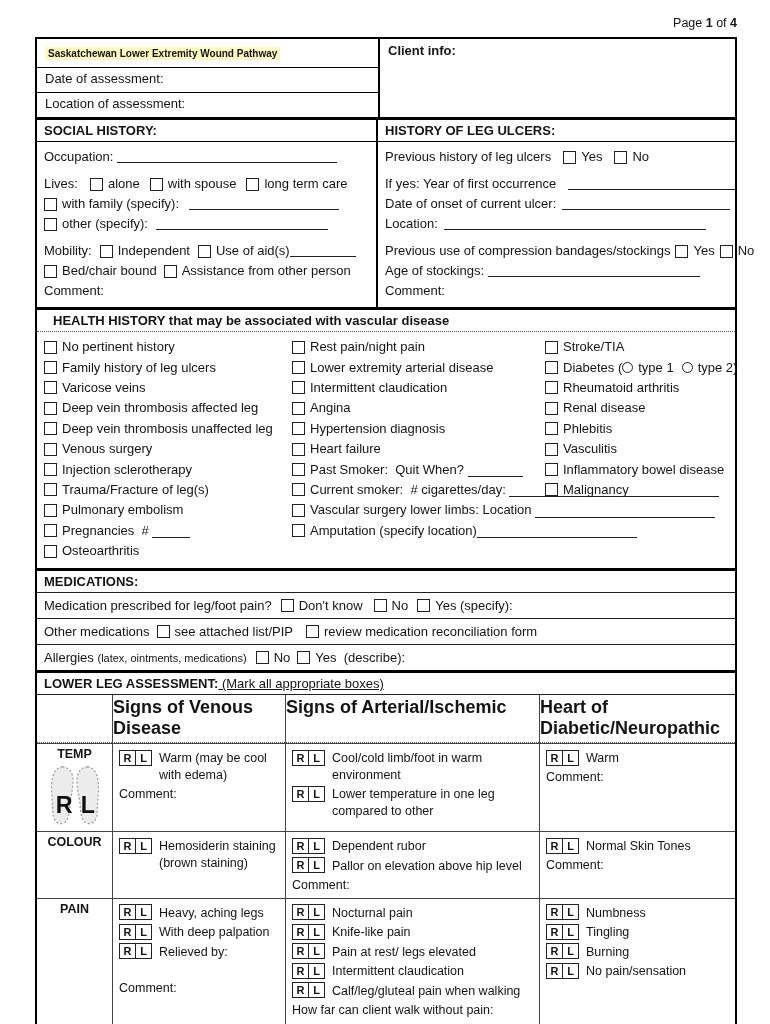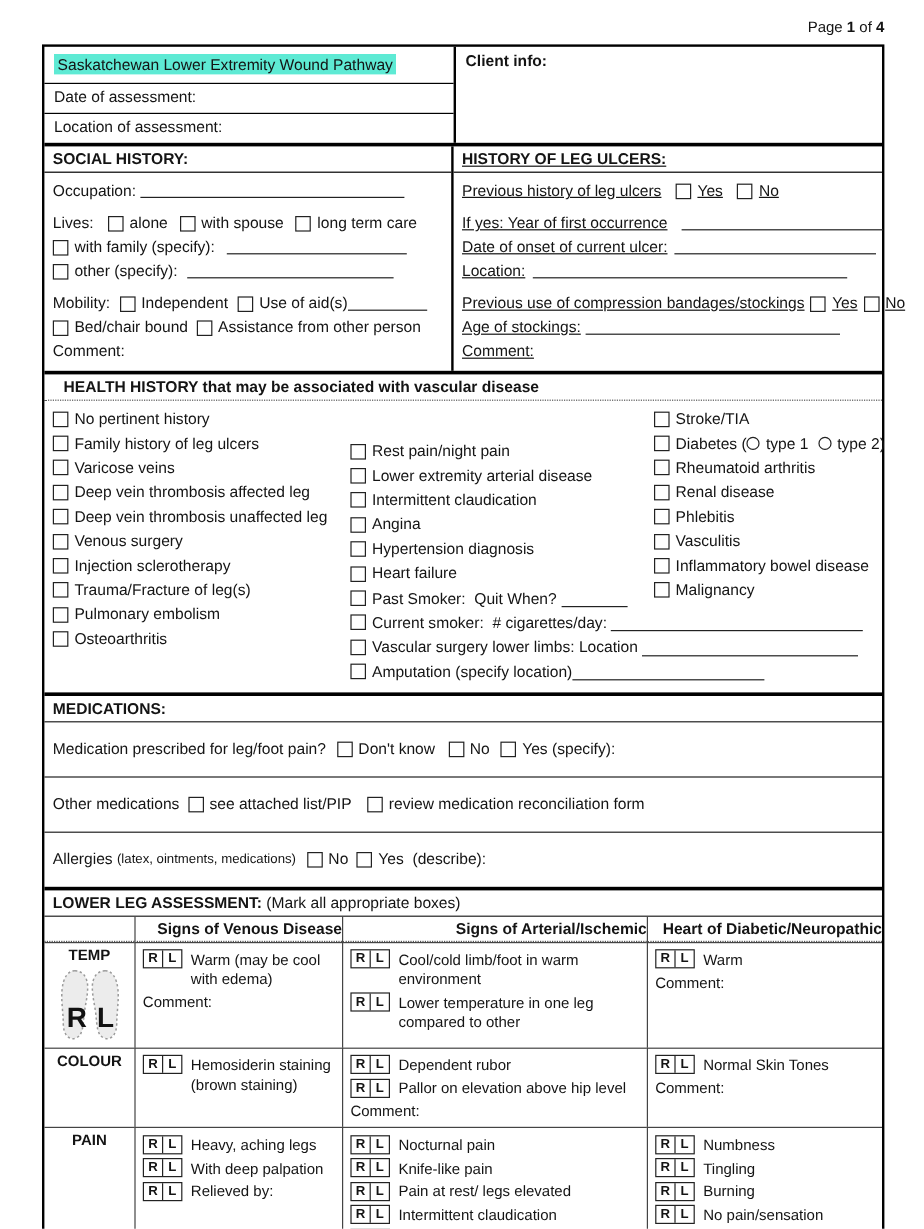--- a/index.html
+++ b/index.html
@@ -5,29 +5,29 @@
   html,body{margin:0;padding:0;background:#fff;}
   body{width:770px;height:1024px;font-family:"Liberation Sans",sans-serif;color:#141414;font-size:13px;overflow:hidden;}
   .sheet{padding:10px 33px 0 35px;box-sizing:border-box;}
   .pageno{text-align:right;font-size:12.5px;margin:6px 0 7px;}
   .pageno b{font-weight:bold;}
   .outer{border:2px solid #000;}
   
   .hdr{display:flex;}
   .hdr-left{width:341px;border-right:2px solid #000;flex:none;}
   .titlebox{padding:6px 8px 7px;border-bottom:1px solid #000;}
-  .pathway{font-weight:normal;font-size:13px;background:#5eead4;display:inline-block;padding:1px 3px;}
+  .pathway{font-weight:bold;font-size:10px;background:#fef9c3;display:inline-block;padding:1px 3px;}
   .formtitle{font-weight:bold;font-size:17px;margin-top:7px;letter-spacing:.2px;}
   .hrow{padding:3px 8px;border-bottom:1px solid #000;height:18px;}
   .hrow:last-child{border-bottom:none;}
   .hdr-right{flex:1;padding:4px 8px;font-weight:bold;}
   
   .sect{border-top:3px solid #000;}
   .sect-title{font-weight:bold;padding:3px 7px;border-bottom:1px solid #000;}
-  .sect-title .note{font-weight:normal;}
+  .sect-title .note{font-weight:normal;text-decoration:underline;}
   .content{padding:4px 7px 7px;}
   
   .line{display:flex;align-items:center;line-height:18px;margin-top:2px;min-height:17px;}
   .line.mt{margin-top:9px;}
   .line.gap{min-height:19px;}
   .t{white-space:pre;}
   .sm{white-space:pre;font-size:11px;}
   .ult{white-space:pre;}
   .blank{display:inline-block;border-bottom:1.3px solid #222;height:13px;flex:none;align-self:flex-end;margin:0 0 3px 0;}
   .w{display:inline-block;flex:none;height:1px;}
@@ -36,36 +36,36 @@
   .clb{white-space:pre;margin-left:5px;}
   .rdo{width:9px;height:9px;border:1.4px solid #222;border-radius:50%;flex:none;background:#fff;}
   .rlwrap{display:flex;align-items:flex-start;flex:0 1 auto;min-width:0;}
   .rlp{display:inline-flex;border:1.5px solid #222;flex:none;margin-right:7px;background:#fff;}
   .rlb{width:15px;height:14px;display:flex;align-items:center;justify-content:center;font-weight:bold;font-size:11px;}
   .rlb + .rlb{border-left:1.5px solid #222;}
   .rl-lbl{line-height:16.5px;padding-top:0.5px;}
   
   .twocol{display:flex;}
   .col-social{width:341px;border-right:2px solid #000;flex:none;box-sizing:border-box;}
-  .col-ulcers{flex:1;min-width:0;text-decoration:underline;}
+  .col-ulcers{flex:1;min-width:0;}
   .col-social .content,.col-ulcers .content{min-height:131px;}
   
   .hh-title{border-bottom:1px dotted #555;padding-left:16px;}
   .hh-grid{display:flex;padding:5px 7px 7px;}
   .hh-col1{width:248px;flex:none;}
-  .hh-col2{width:253px;flex:none;margin-top:27px;}
+  .hh-col2{width:253px;flex:none;}
   .hh-col3{flex:1;min-width:0;}
   .hh-grid .line{margin:0;height:20.4px;min-height:20.4px;overflow:visible;}
   
   .meds .sect-title{border-bottom:none;height:15px;}
-  .meds .line{margin:0;border-top:1px solid #222;height:21px;padding:12px 7px;}
+  .meds .line{margin:0;border-top:1px solid #222;height:21px;padding:2px 7px;}
   
   .asmt-title{border-bottom:1px solid #222;}
   .grid{display:grid;grid-template-columns:75px 173px 254px 1fr;}
-  .ghdr{font-weight:bold;text-align:right;font-size:13px;border-bottom:1px dotted #555;padding:2px 0 3px;}
+  .ghdr{font-weight:bold;text-align:left;font-size:18px;border-bottom:1px dotted #555;padding:2px 0 3px;}
   .bl{border-left:1px solid #444;}
   .bt{border-top:1px solid #444;}
   .cell{padding:3px 5px 2px 6px;font-size:12.5px;min-width:0;}
   .cell .line{margin:2.5px 0;align-items:flex-start;min-height:15px;line-height:16.5px;}
   .rowlabel{text-align:center;font-weight:bold;padding-top:3px;font-size:12.5px;}
   .mh-temp{min-height:73px;}
   .mh-colour{min-height:58px;}
   .mh-pain{min-height:128px;}
   .feet{display:block;margin:2px auto 0;}
 </style>
@@ -267,20 +267,27 @@
               <span class="cwrap">
                 <span class="cbx"></span>
                 <span class="clb">Trauma/Fracture of leg(s)</span>
               </span>
             </div>
             <div class="line">
               <span class="cwrap">
                 <span class="cbx"></span>
                 <span class="clb">Pulmonary embolism</span>
               </span>
+            </div>
+            <div class="line">
+              <span class="cwrap">
+                <span class="cbx"></span>
+                <span class="clb">Pregnancies  # </span>
+              </span>
+              <span class="blank" style="width: 38px;"></span>
             </div>
             <div class="line">
               <span class="cwrap">
                 <span class="cbx"></span>
                 <span class="clb">Osteoarthritis</span>
               </span>
             </div>
           </div>
         <div class="hh-col2">
             <div class="line">

